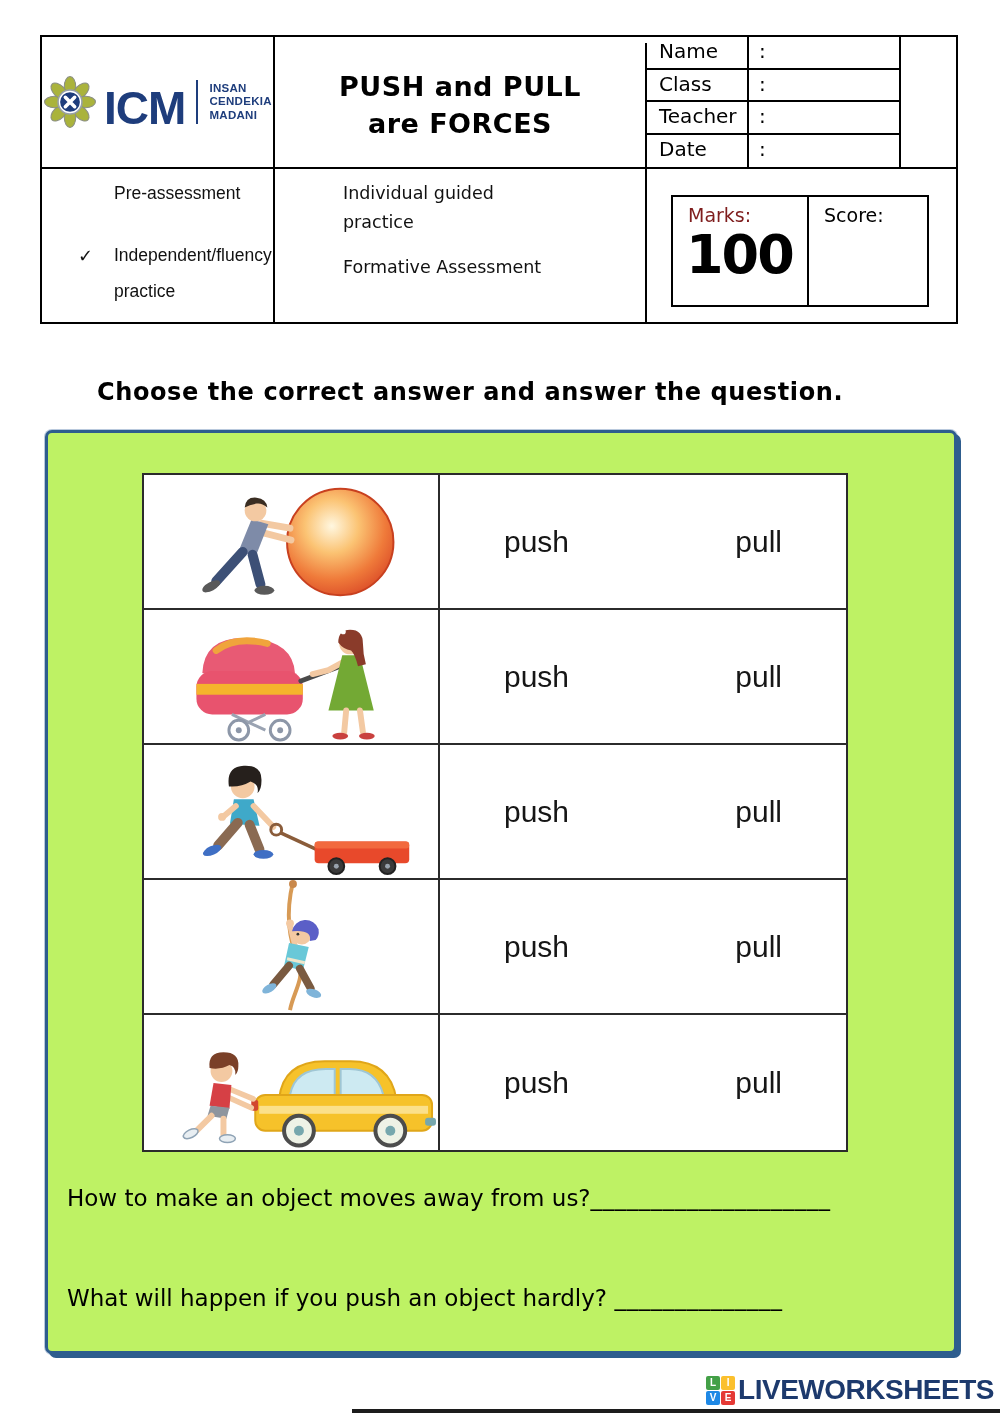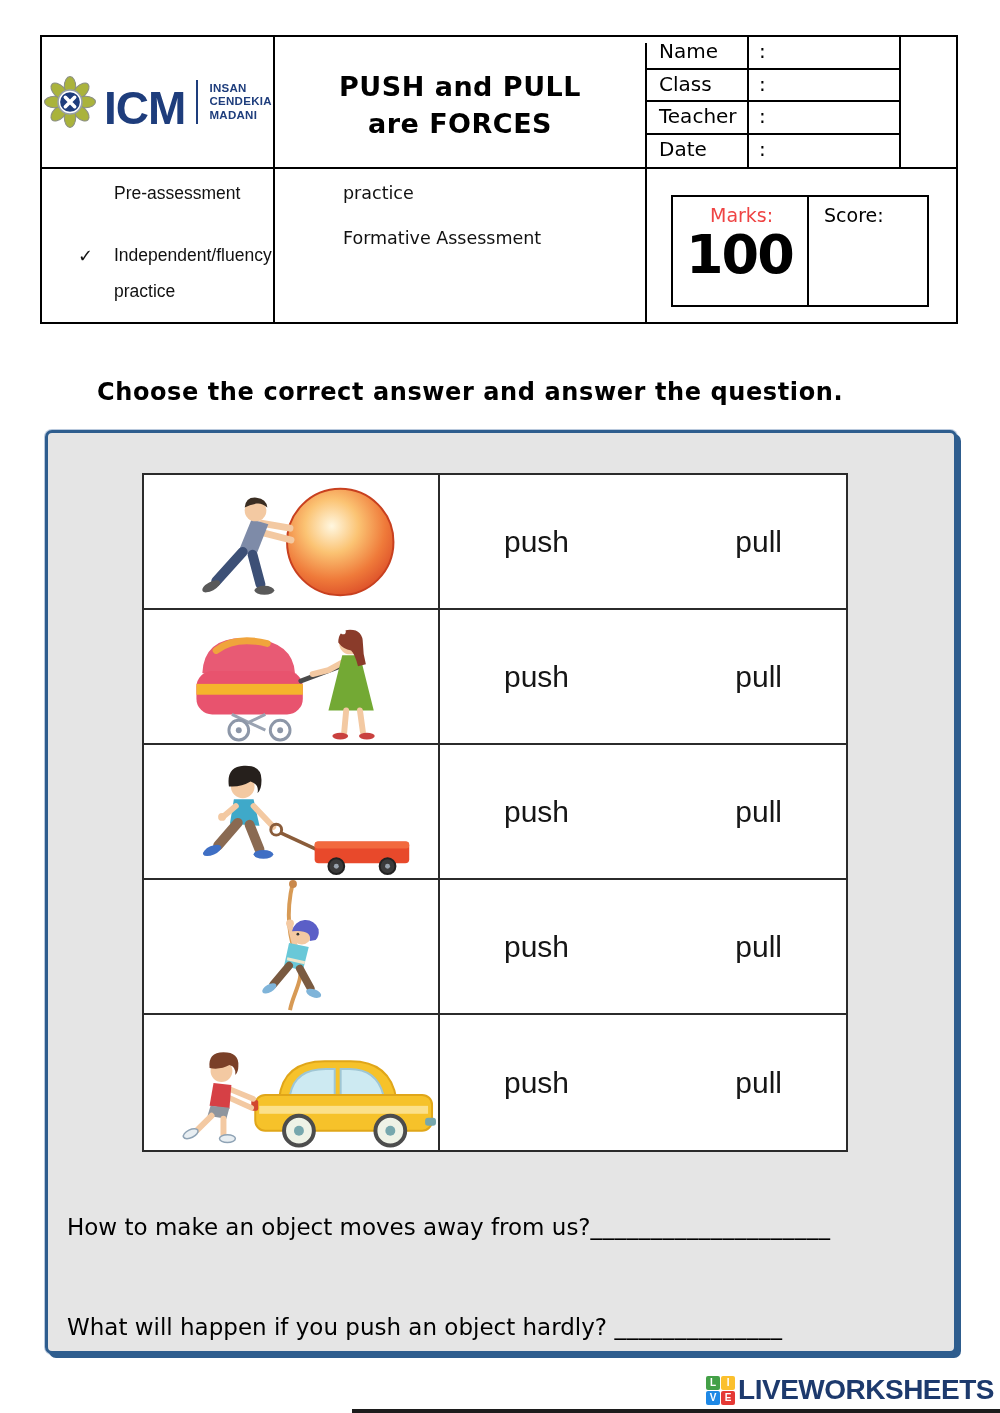--- a/index.html
+++ b/index.html
@@ -40,44 +40,44 @@
 
   .aitem1 { margin-bottom:33px; }
   .aitem2 { position:relative; line-height:36px; }
   .acheck { position:absolute; left:-36px; top:1px; font-size:18px; }
   .mitem1 { line-height:29px; }
   .mitem2 { margin-top:16px; line-height:29px; }
 
   .marksbox { margin:26px 0 0 24px; width:258px; height:112px; border:2px solid #000;
               display:grid; grid-template-columns:136px 1fr; background:#fff; }
   .marks-cell { border-right:2px solid #000; padding:7px 0 0 15px; }
-  .marks-label { font-size:19px; color:#ef4444;margin-left:22px; }
+  .marks-label { font-size:19px; color:#7f1d1d; }
   .marks-value { font-size:54px; font-weight:700; color:#000; letter-spacing:-2px; margin:4px 0 0 -2px; line-height:50px; }
   .score-cell { padding:7px 0 0 15px; font-size:19px; color:#000; }
 
   
   .instruction { position:absolute; left:97px; top:378px; font-size:24px; font-weight:700;
                  letter-spacing:0.6px; color:#000; white-space:nowrap;text-align:center; }
 
   
   .bluebox { position:absolute; left:45px; top:430px; width:912px; height:924px;
-             border:3px solid #2e5d8e; border-radius:7px; background:#e5e5e5;
+             border:3px solid #2e5d8e; border-radius:7px; background:#bef264;
              box-shadow:4px 4px 0 0 #2e5d8e, 0 0 0 1px #b9c9dd; }
 
   
   .quiz { position:absolute; left:94px; top:40px; width:706px; border:2px solid #2b2b2b; background:#fff; }
   .qrow { display:grid; grid-template-columns:296px 1fr; height:135px; border-bottom:2px solid #2b2b2b; }
   .qrow:last-child { border-bottom:none; }
   .qimg { border-right:2px solid #2b2b2b; overflow:hidden; background:#fff; }
   .qimg svg { width:100%; height:100%; display:block; }
   .qans { display:flex; align-items:center; justify-content:space-between; padding:0 64px; }
   .opt { font-family:"Liberation Sans", sans-serif; font-size:30px; color:#161616; cursor:pointer; }
 
   
-  .question { position:absolute; left:19px; font-size:23px; color:#000; white-space:nowrap;margin-top:29px; }
+  .question { position:absolute; left:19px; font-size:23px; color:#000; white-space:nowrap; }
   .q1 { top:752px; }
   .q2 { top:852px; }
   .blank { letter-spacing:0.5px; }
 
   
   .lw { position:absolute; right:6px; bottom:7px; display:flex; align-items:center; gap:3px; }
   .tiles { display:grid; grid-template-columns:14px 14px; grid-auto-rows:14px; gap:1px; }
   .tile { color:#fff; font-size:10px; font-weight:700; font-family:"Liberation Sans", sans-serif;
           display:flex; align-items:center; justify-content:center; border-radius:2px; }
   .brand { font-family:"Liberation Sans", sans-serif; font-size:28px; font-weight:800;
@@ -149,20 +149,21 @@
       <div class="aitem1">Pre-assessment</div>
       <div class="aitem2">
         <span class="acheck">✓</span>
         <div>Independent/fluency</div>
         <div>practice</div>
       </div>
     </div>
 
     <div class="hc hc-amid">
       <div class="mitem1">
+        <div>Individual guided</div>
         <div>practice</div>
       </div>
       <div class="mitem2">Formative Assessment</div>
     </div>
 
     <div class="hc hc-marks">
       <div class="marksbox">
         <div class="marks-cell">
           <div class="marks-label">Marks:</div>
           <div class="marks-value">100</div>

